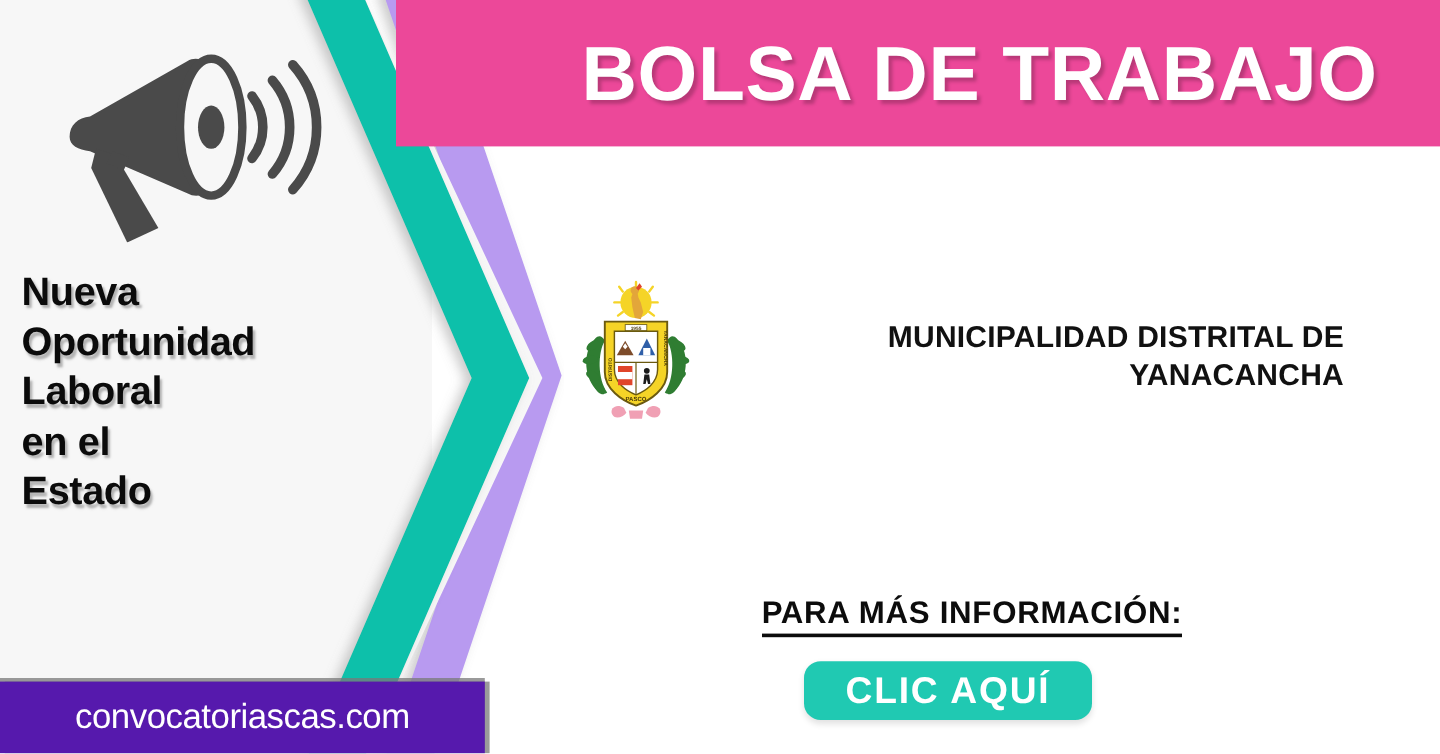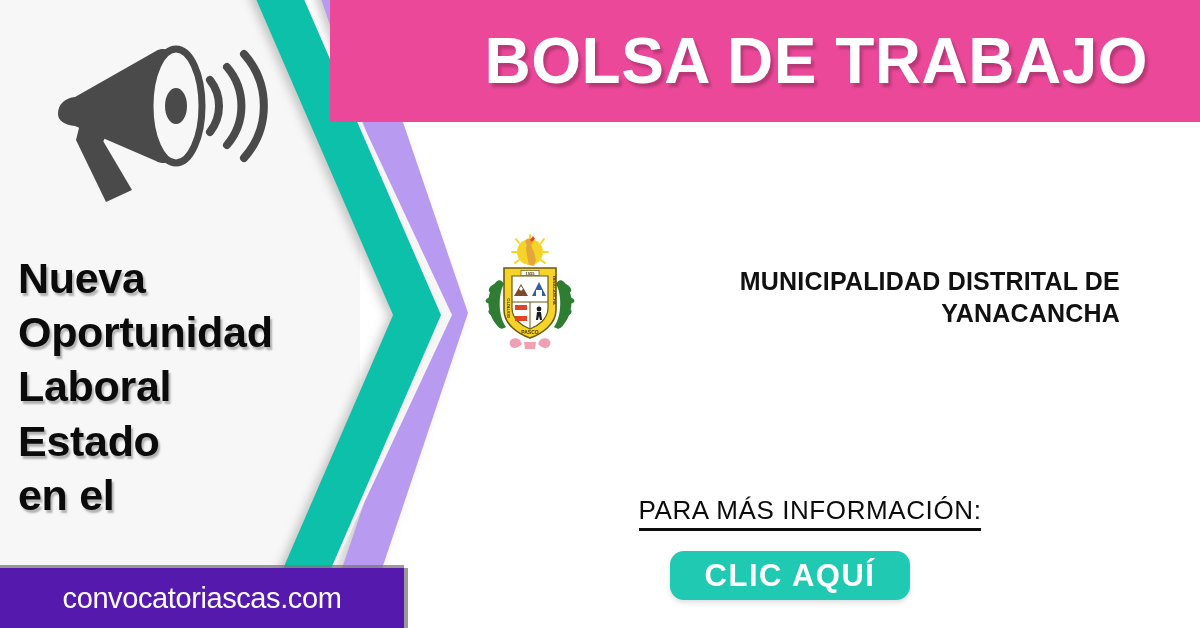--- a/index.html
+++ b/index.html
@@ -32,27 +32,26 @@
   
   .megaphone{
     position:absolute;left:24px;top:22px;
     width:258px;height:180px;
   }
 
   
   .headline{
     position:absolute;left:18px;top:222px;
     width:330px;
-    font-size:43px;
+    font-size:33px;
     line-height:1.26;
     font-weight:bold;
     color:#0b0b0b;
     letter-spacing:-0.3px;
     text-shadow:2px 3px 2px rgba(120,120,120,0.55);
-    margin-top:29px;
   }
   .headline div{white-space:nowrap;}
 
   
   .url-bar{
     position:absolute;left:0;top:568px;
     width:404px;height:60px;
     background:#5619ad;
     box-shadow:4px 0 0 rgba(120,120,120,0.75), 0 -3px 0 rgba(120,120,120,0.75);
     display:flex;align-items:center;justify-content:center;
@@ -109,21 +108,21 @@
     font-weight:bold;
     letter-spacing:1.5px;
     white-space:nowrap;
   }
   .info{
     position:absolute;left:440px;top:495px;
     width:740px;
     text-align:center;
     color:#0c0c0c;
     font-size:26px;
-    font-weight:normal;
+    font-weight:bold;
     letter-spacing:0.6px;
   }
   .info span{
     border-bottom:3px solid #0c0c0c;
     padding-bottom:3px;
   }
   .cta{
     position:absolute;left:670px;top:551px;
     width:240px;height:49px;
     background:#20c9b2;
@@ -182,22 +181,22 @@
       <path d="M186,58 A42,42 0 0 1 186,110"></path>
       <path d="M203,45 A60,60 0 0 1 203,123"></path>
       <path d="M220,32 A78,78 0 0 1 220,136"></path>
     </g>
   </svg>
 
   <div class="headline">
     <div>Nueva</div>
     <div>Oportunidad</div>
     <div>Laboral</div>
+    <div>en el</div>
     <div>Estado</div>
-    <div>en el</div>
   </div>
 
   <div class="url-bar">
     <span>convocatoriascas.com</span>
   </div>
 
   <div class="top-banner">
     <div class="title">BOLSA DE TRABAJO</div>
   </div>
 

